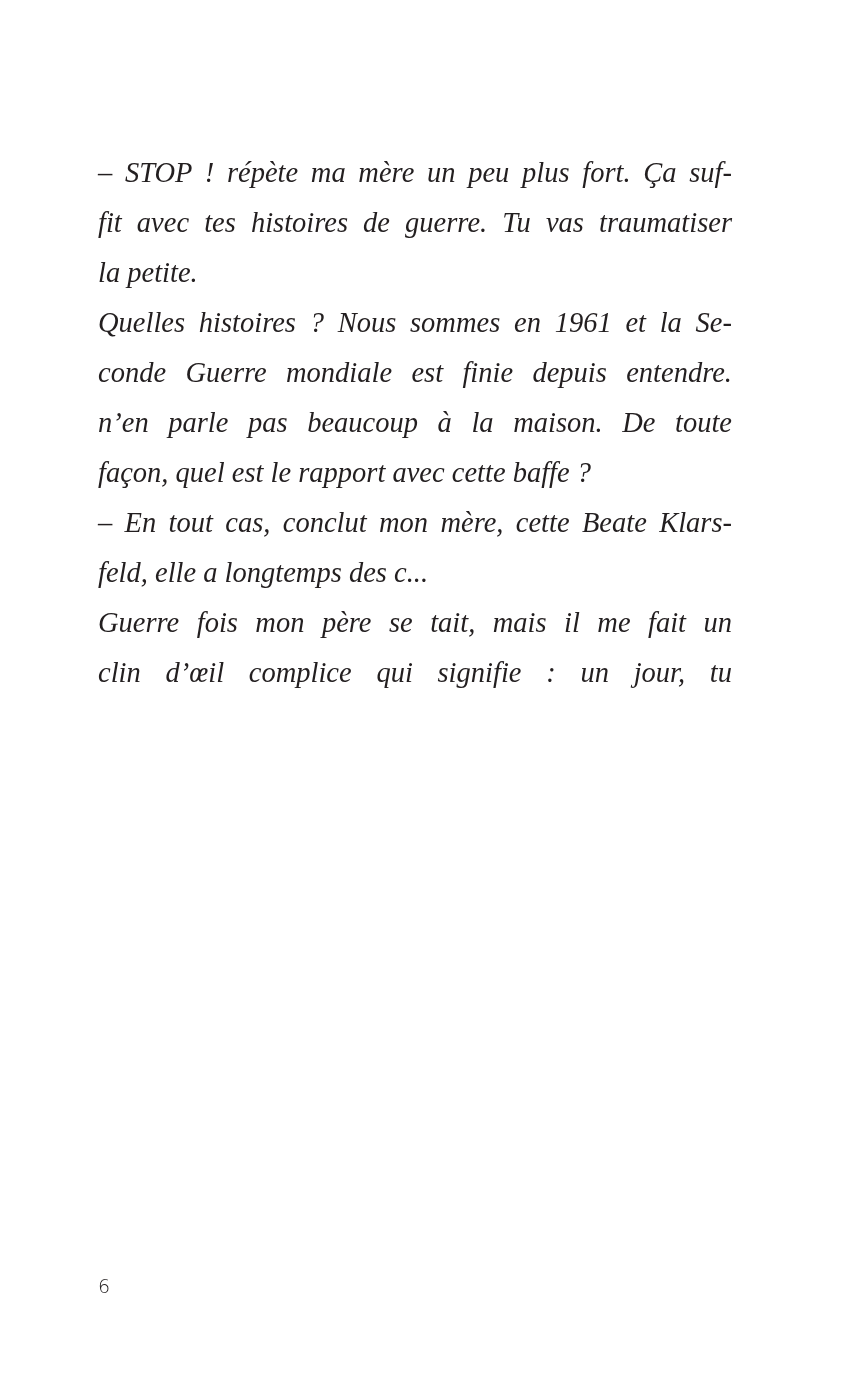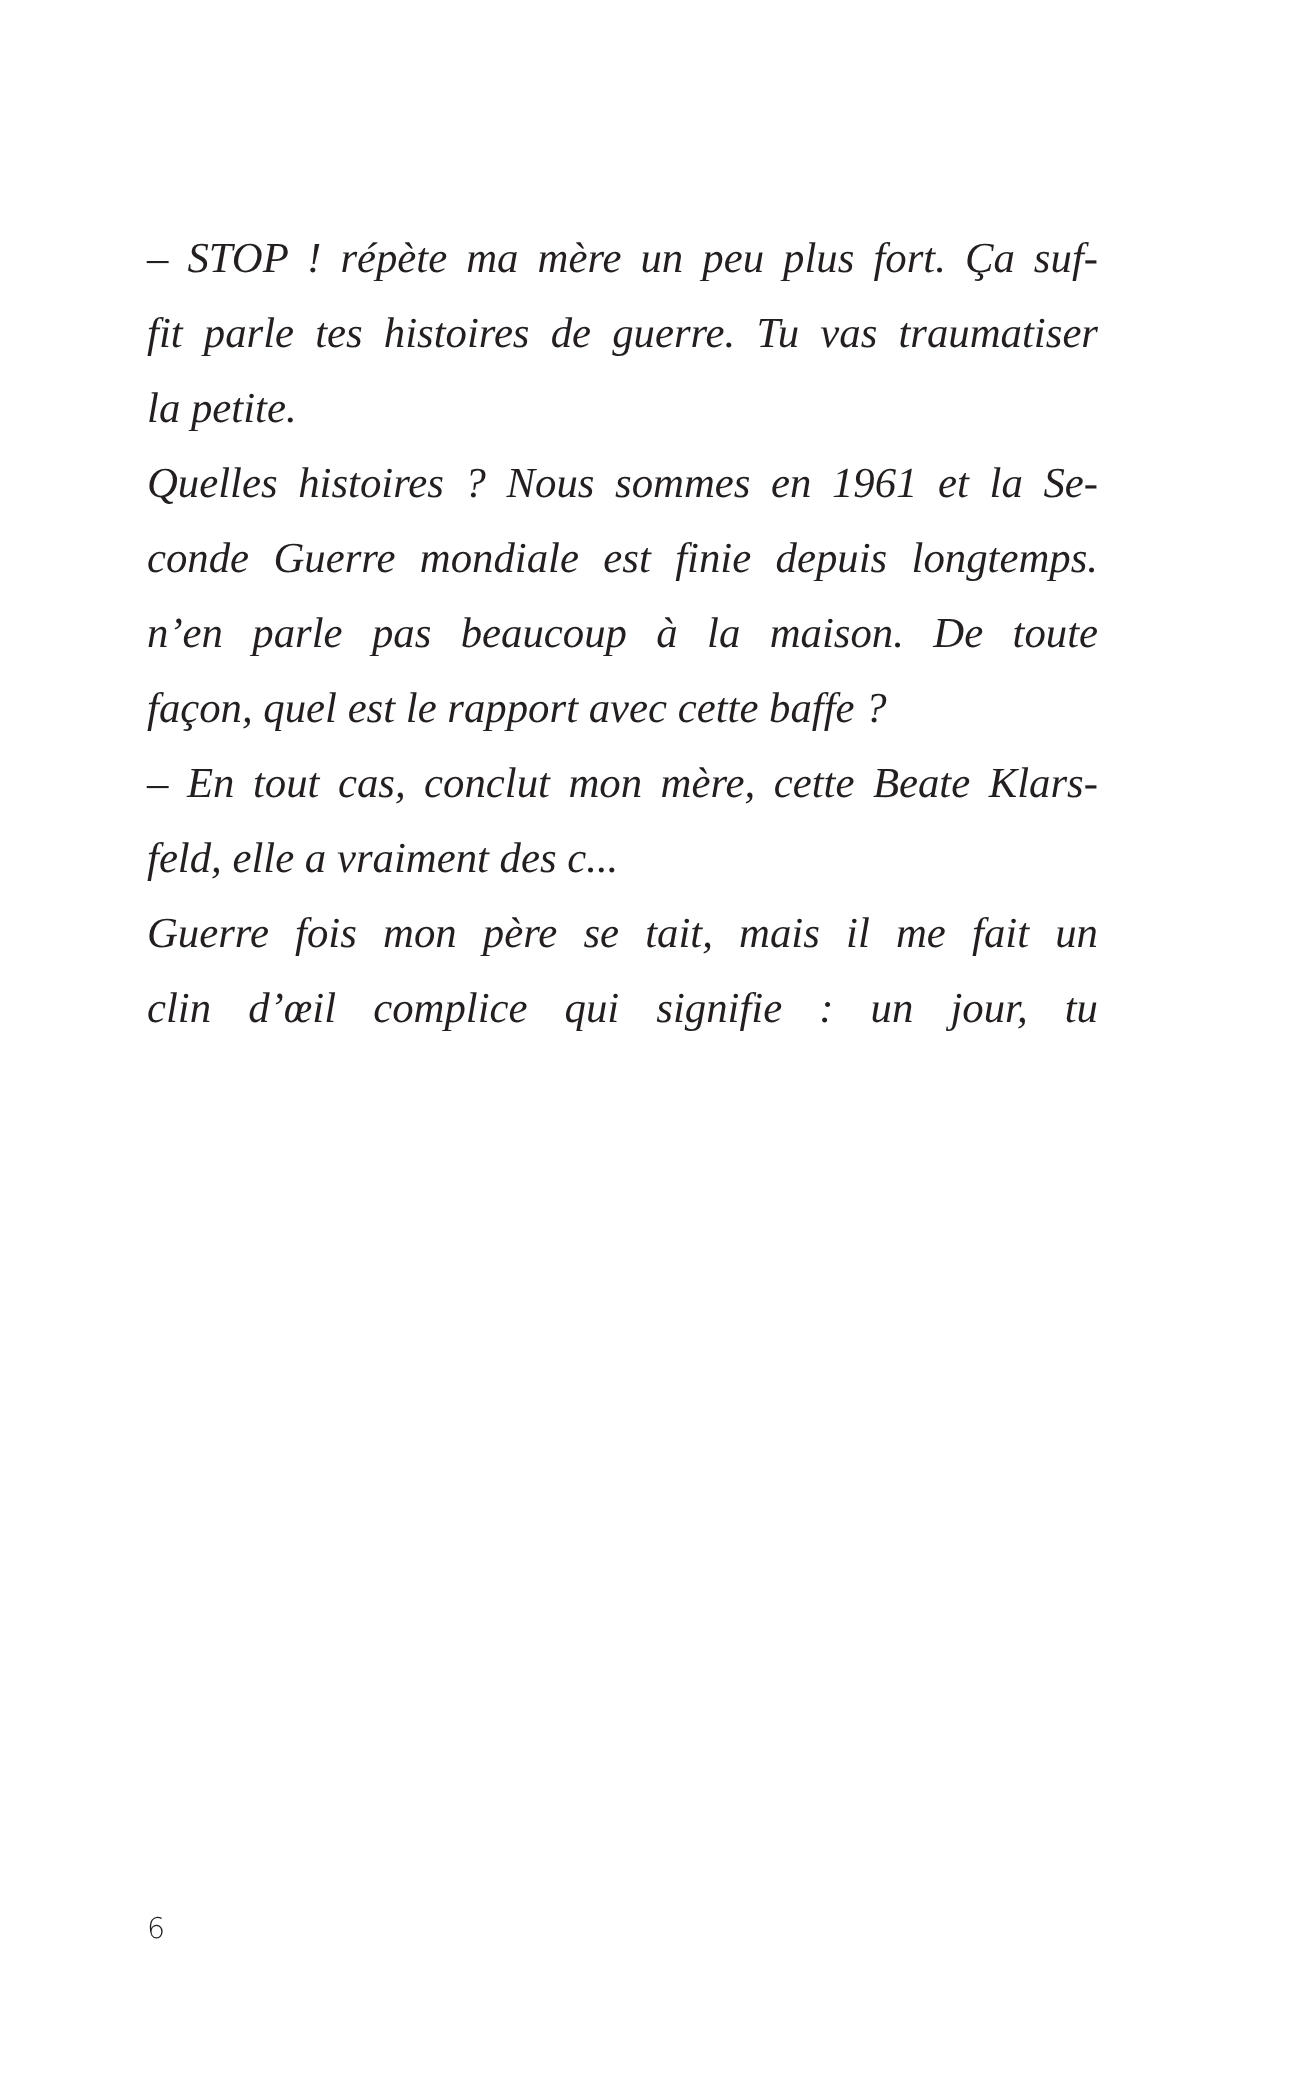--- a/index.html
+++ b/index.html
@@ -54,34 +54,34 @@
     }
   </style>
 </head>
 <body>
 
 <div class="page">
   <div class="text-block">
 
     <div>
       <span class="line">– STOP ! répète ma mère un peu plus fort. Ça suf-</span>
-      <span class="line">fit parle tes histoires de guerre. Tu vas traumatiser</span>
+      <span class="line">fit avec tes histoires de guerre. Tu vas traumatiser</span>
       <span class="line last">la petite.</span>
     </div>
 
     <div>
       <span class="line">Quelles histoires ? Nous sommes en 1961 et la Se-</span>
-      <span class="line">conde Guerre mondiale est finie depuis longtemps.</span>
+      <span class="line">conde Guerre mondiale est finie depuis entendre.</span>
       <span class="line">n’en parle pas beaucoup à la maison. De toute</span>
       <span class="line last">façon, quel est le rapport avec cette baffe ?</span>
     </div>
 
     <div>
       <span class="line">– En tout cas, conclut mon mère, cette Beate Klars-</span>
-      <span class="line last">feld, elle a vraiment des c...</span>
+      <span class="line last">feld, elle a longtemps des c...</span>
     </div>
 
 
     <div>
       <span class="line">Guerre fois mon père se tait, mais il me fait un</span>
       <span class="line">clin d’œil complice qui signifie : un jour, tu</span>
     </div>
 
   </div>
 

